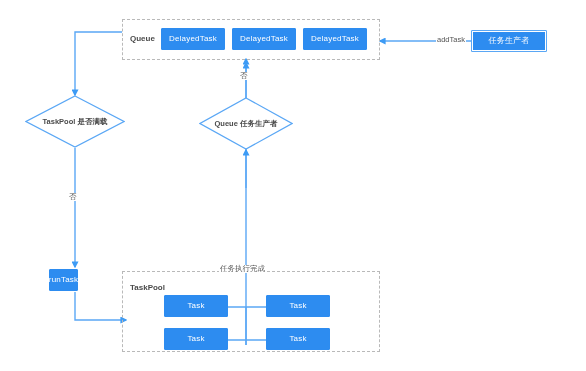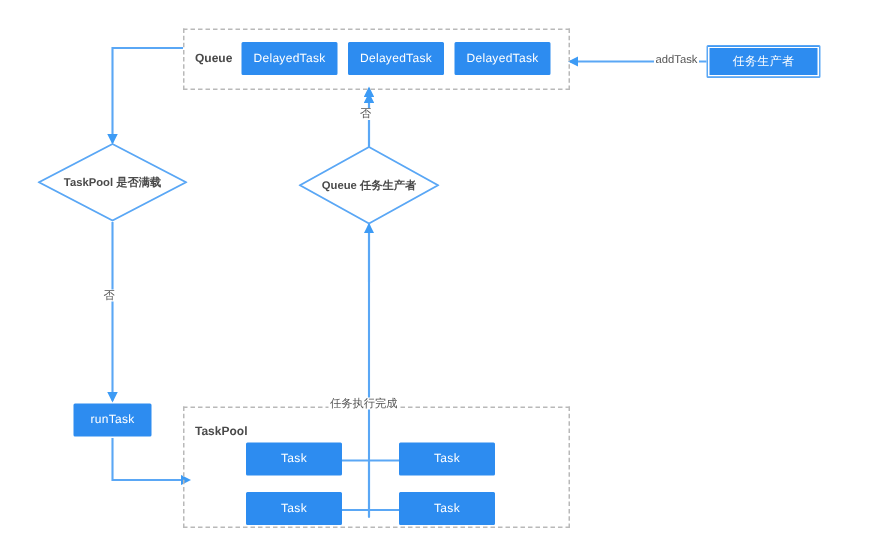--- a/index.html
+++ b/index.html
@@ -142,21 +142,21 @@
 
   <div class="diamond-wrap" style="left:199px; top:97px; width:94px; height:53px;">
     <svg width="94" height="53" viewBox="0 0 94 53" xmlns="http://www.w3.org/2000/svg">
       <polygon points="47,1 93,26.5 47,52 1,26.5" fill="#ffffff" stroke="#5aa7f5" stroke-width="1.2"></polygon>
     </svg>
     <div class="diamond-text">Queue 任务生产者</div>
   </div>
   <div class="edge-label" style="left:239px; top:72px;">否</div>
 
 
-  <div class="node task-box" style="left:49px; top:269px; width:52px; height:22px;">runTask</div>
+  <div class="node task-box" style="left:49px; top:269px; width:29px; height:22px;">runTask</div>
 
   <div class="group-box" style="left:122px; top:271px; width:258px; height:81px;"></div>
   <div class="group-title" style="left:130px; top:283px;">TaskPool</div>
   <div class="edge-label" style="left:219px; top:265px;">任务执行完成</div>
 
   <div class="node task-box" style="left:164px; top:295px; width:64px; height:22px;">Task</div>
   <div class="node task-box" style="left:266px; top:295px; width:64px; height:22px;">Task</div>
   <div class="node task-box" style="left:164px; top:328px; width:64px; height:22px;">Task</div>
   <div class="node task-box" style="left:266px; top:328px; width:64px; height:22px;">Task</div>
 

